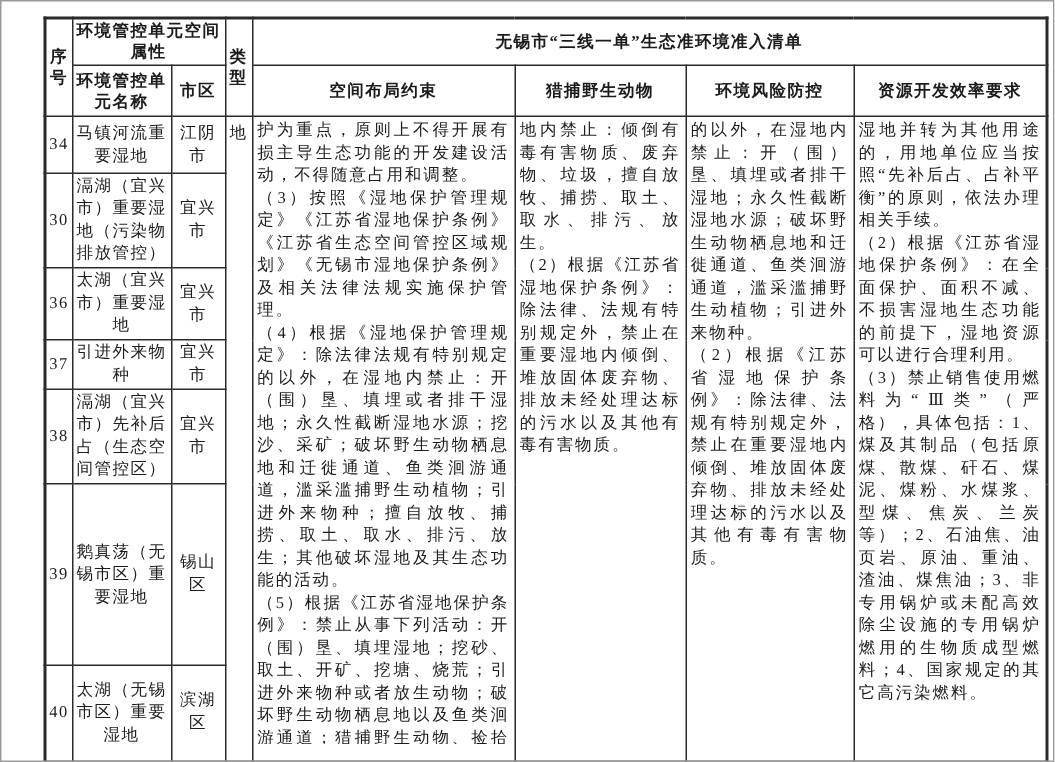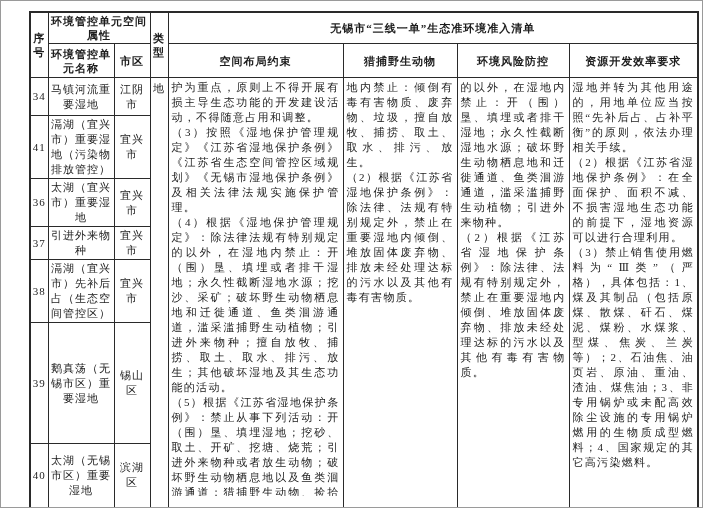--- a/index.html
+++ b/index.html
@@ -136,21 +136,21 @@
           <div class="content-inner">的以外，在湿地内禁止：开（围）垦、填埋或者排干湿地；永久性截断湿地水源；破坏野生动物栖息地和迁徙通道、鱼类洄游通道，滥采滥捕野生动植物；引进外来物种。
 （2）根据《江苏省湿地保护条例》：除法律、法规有特别规定外，禁止在重要湿地内倾倒、堆放固体废弃物、排放未经处理达标的污水以及其他有毒有害物质。</div>
         </td>
         <td class="cell-content" rowspan="7">
           <div class="content-inner">湿地并转为其他用途的，用地单位应当按照“先补后占、占补平衡”的原则，依法办理相关手续。
 （2）根据《江苏省湿地保护条例》：在全面保护、面积不减、不损害湿地生态功能的前提下，湿地资源可以进行合理利用。
 （3）禁止销售使用燃料为“Ⅲ类”（严格），具体包括：1、煤及其制品（包括原煤、散煤、矸石、煤泥、煤粉、水煤浆、型煤、焦炭、兰炭等）；2、石油焦、油页岩、原油、重油、渣油、煤焦油；3、非专用锅炉或未配高效除尘设施的专用锅炉燃用的生物质成型燃料；4、国家规定的其它高污染燃料。</div>
         </td>
       </tr>
       <tr class="r35">
-        <td class="cell-center">41</td>
+        <td class="cell-center">30</td>
         <td class="cell-center">滆湖（宜兴市）重要湿地（污染物排放管控）</td>
         <td class="cell-center">宜兴市</td>
       </tr>
       <tr class="r36">
         <td class="cell-center">36</td>
         <td class="cell-center">太湖（宜兴市）重要湿地</td>
         <td class="cell-center">宜兴市</td>
       </tr>
       <tr class="r37">
         <td class="cell-center">37</td>

